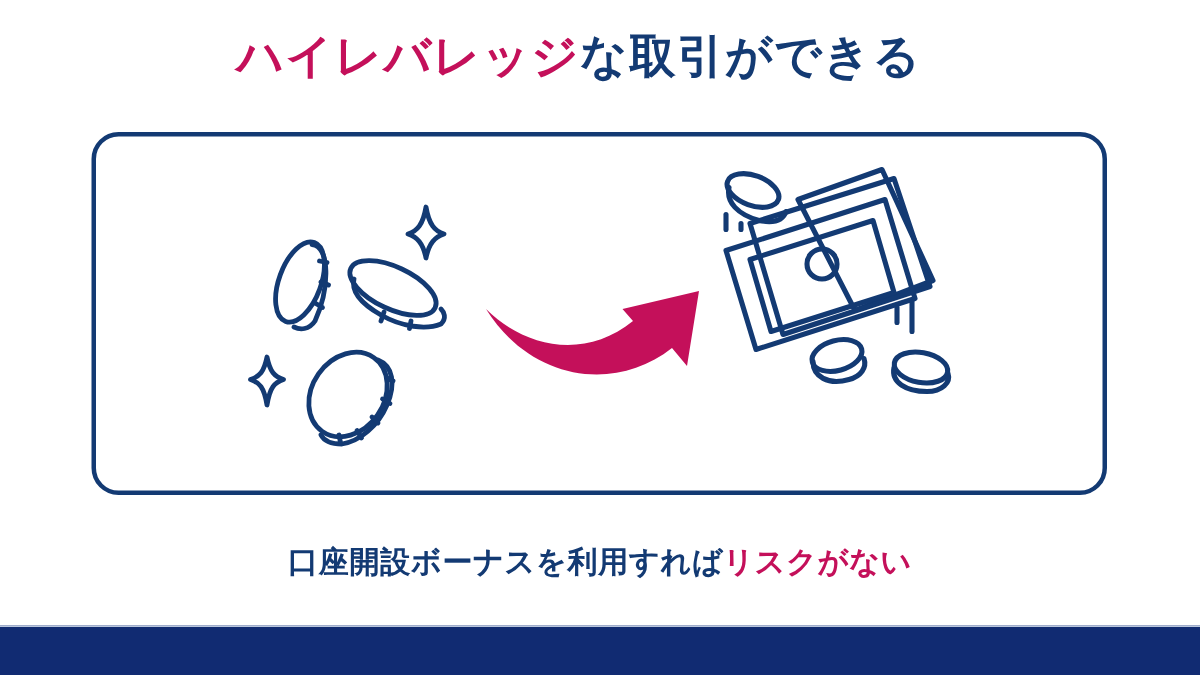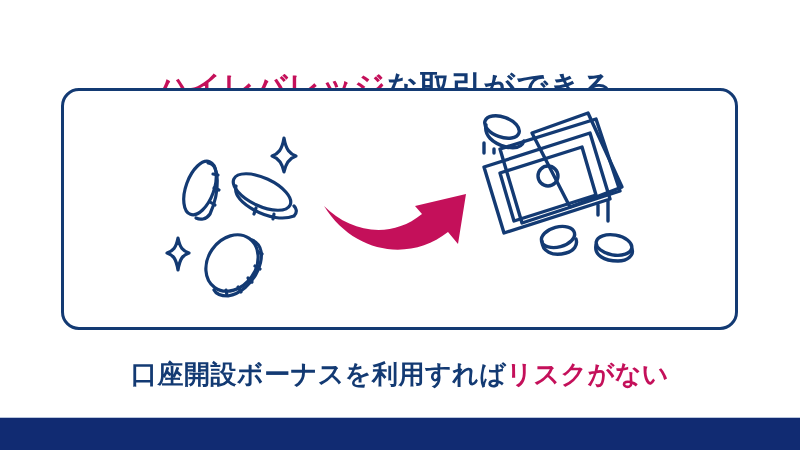--- a/index.html
+++ b/index.html
@@ -2,31 +2,30 @@
 <html><head>
   <meta charset="utf-8">
   <style>
     * { margin: 0; padding: 0; box-sizing: border-box; }
     html, body { width: 800px; height: 450px; background: #ffffff; overflow: hidden; }
     body { position: relative; font-family: "DejaVu Sans", sans-serif; }
     .headline {
       position: absolute; left: 0; top: 16px; width: 772px;
       text-align: center; font-size: 31px; font-weight: bold; letter-spacing: 1px;
       line-height: 44px;
-      margin-top: 48px;
     }
     .pink { color: #c4105a; }
     .navy { color: #133a73; }
     .box {
       position: absolute; left: 61px; top: 88px; width: 677px; height: 242px;
       border: 3px solid #133a73; border-radius: 18px; background: #fff;
     }
     .subline {
       position: absolute; left: 0; top: 352px; width: 800px;
-      text-align: center; font-size: 26px; font-weight: bold; letter-spacing: 0.5px;
+      text-align: center; font-size: 20px; font-weight: bold; letter-spacing: 0.5px;
       line-height: 44px;
     }
     .footer-bar {
       position: absolute; left: 0; top: 417px; width: 800px; height: 33px;
       background: #112b72; border-top: 1px solid #b9c6dd;
     }
     svg { position: absolute; overflow: visible; }
   </style>
 </head>
 <body>

